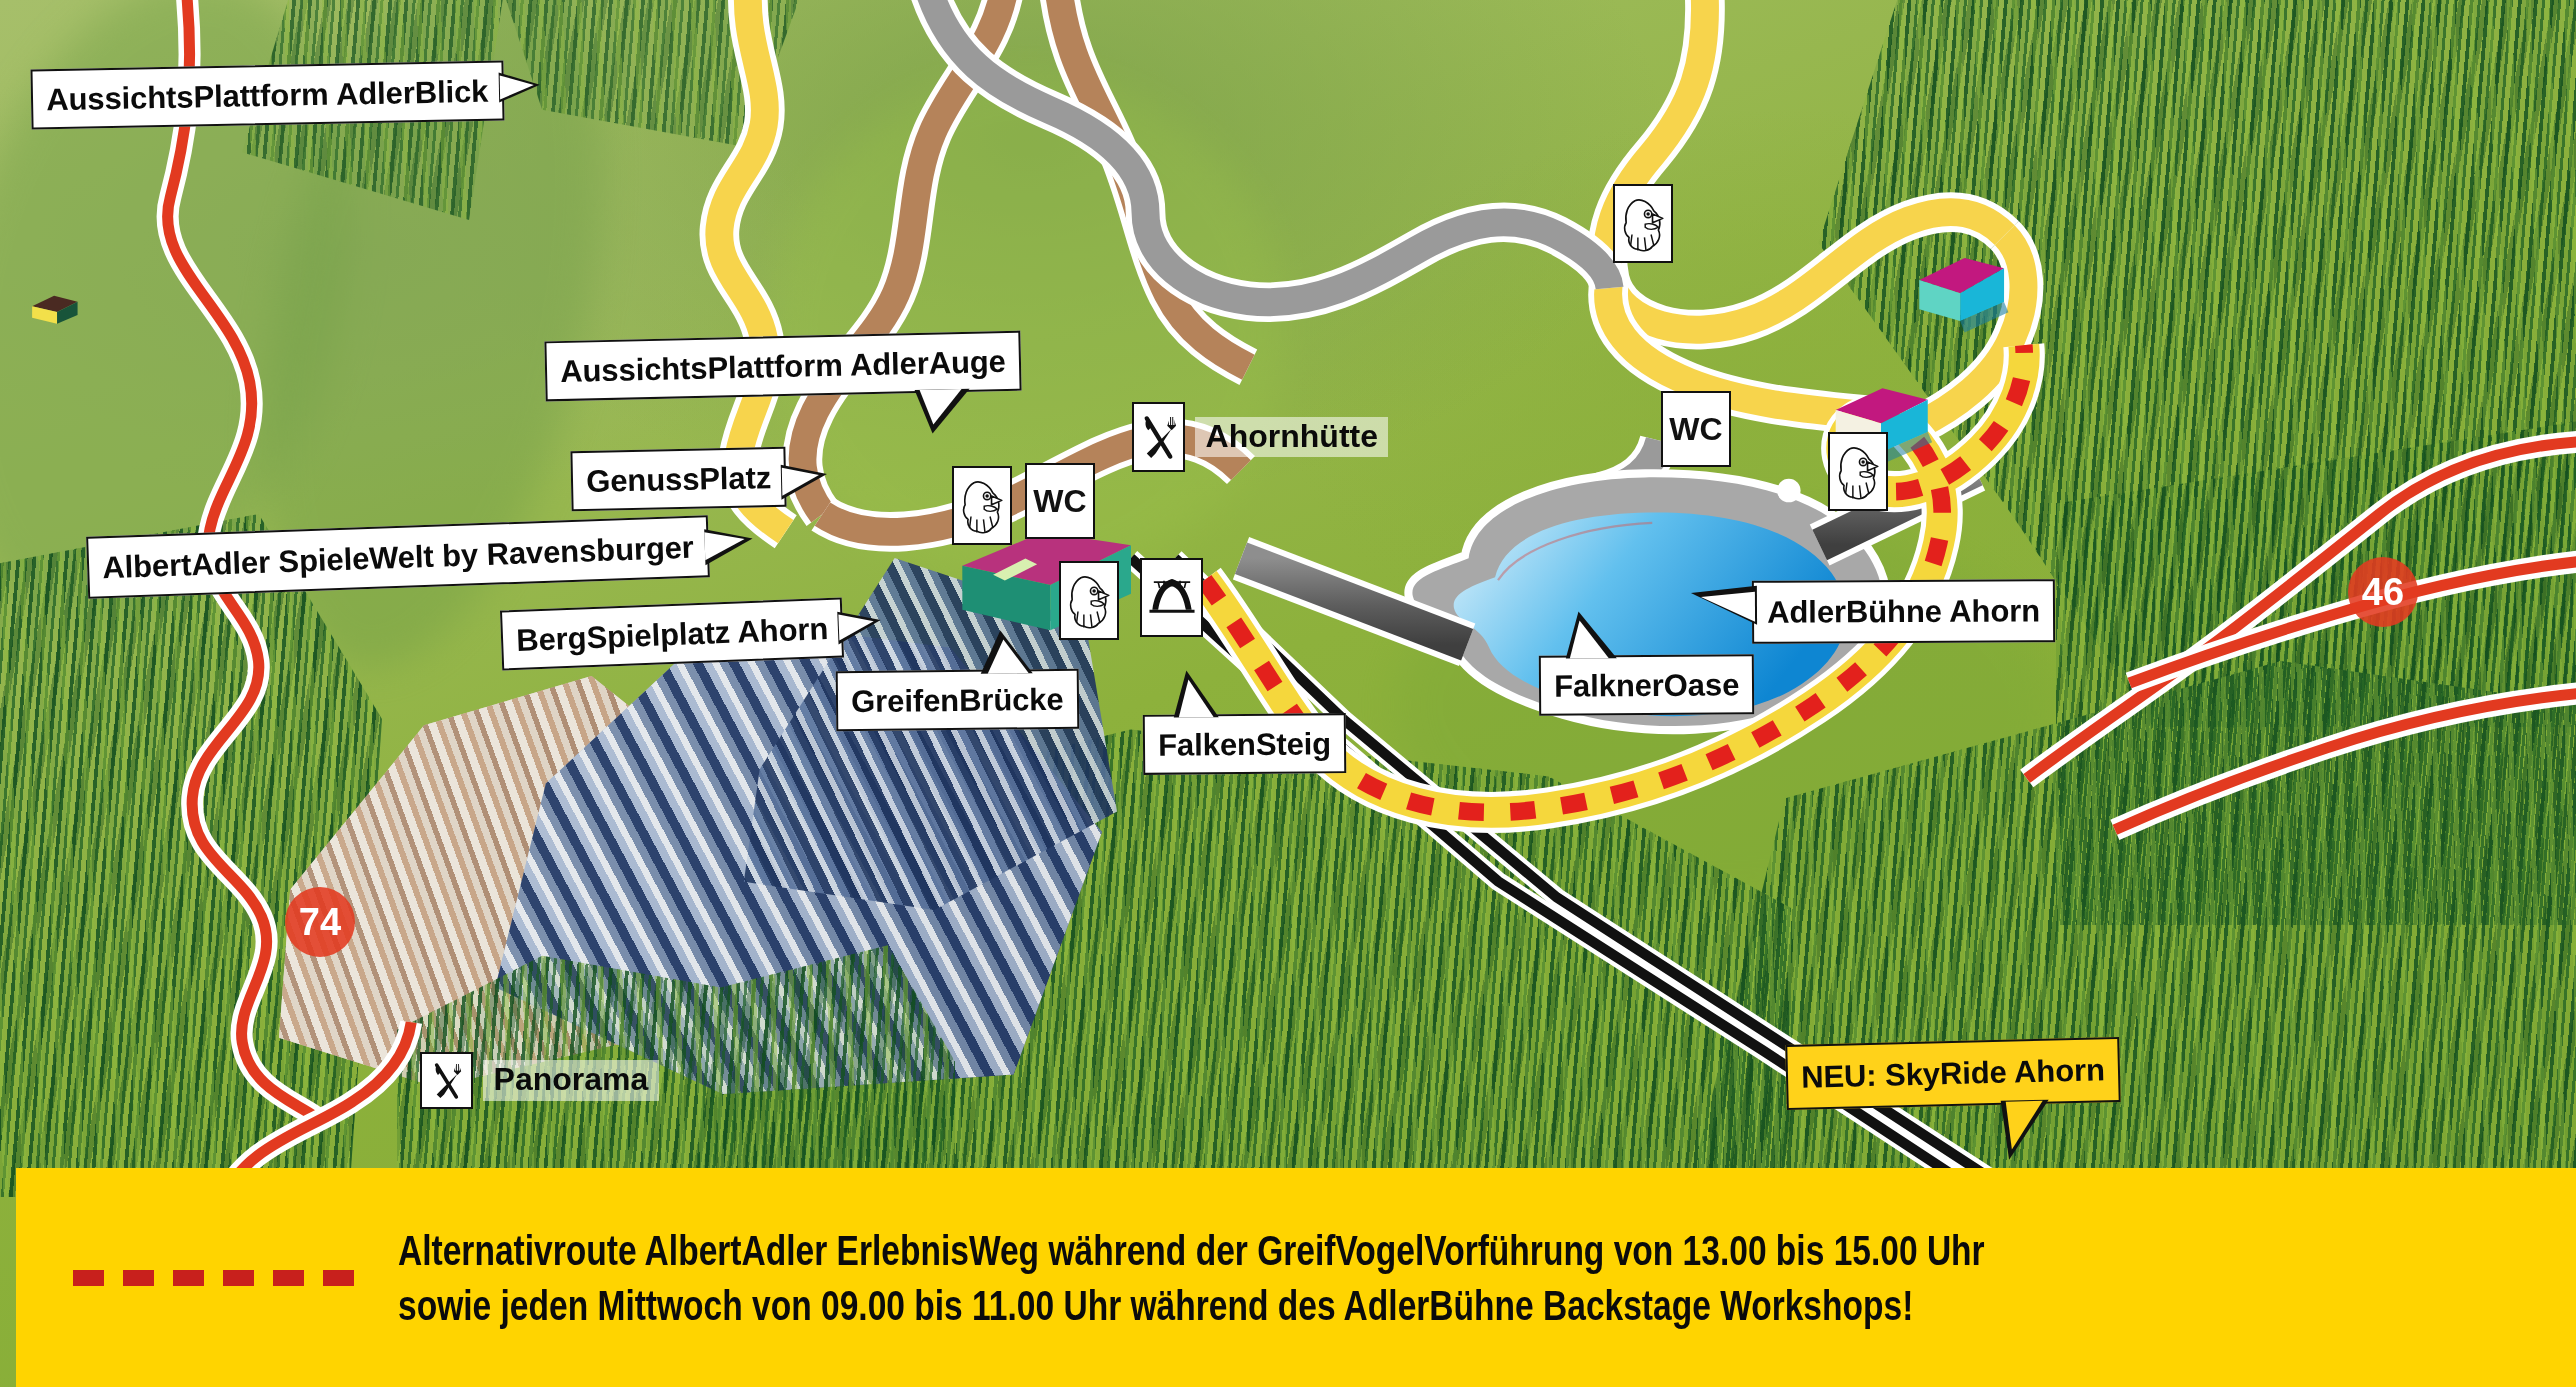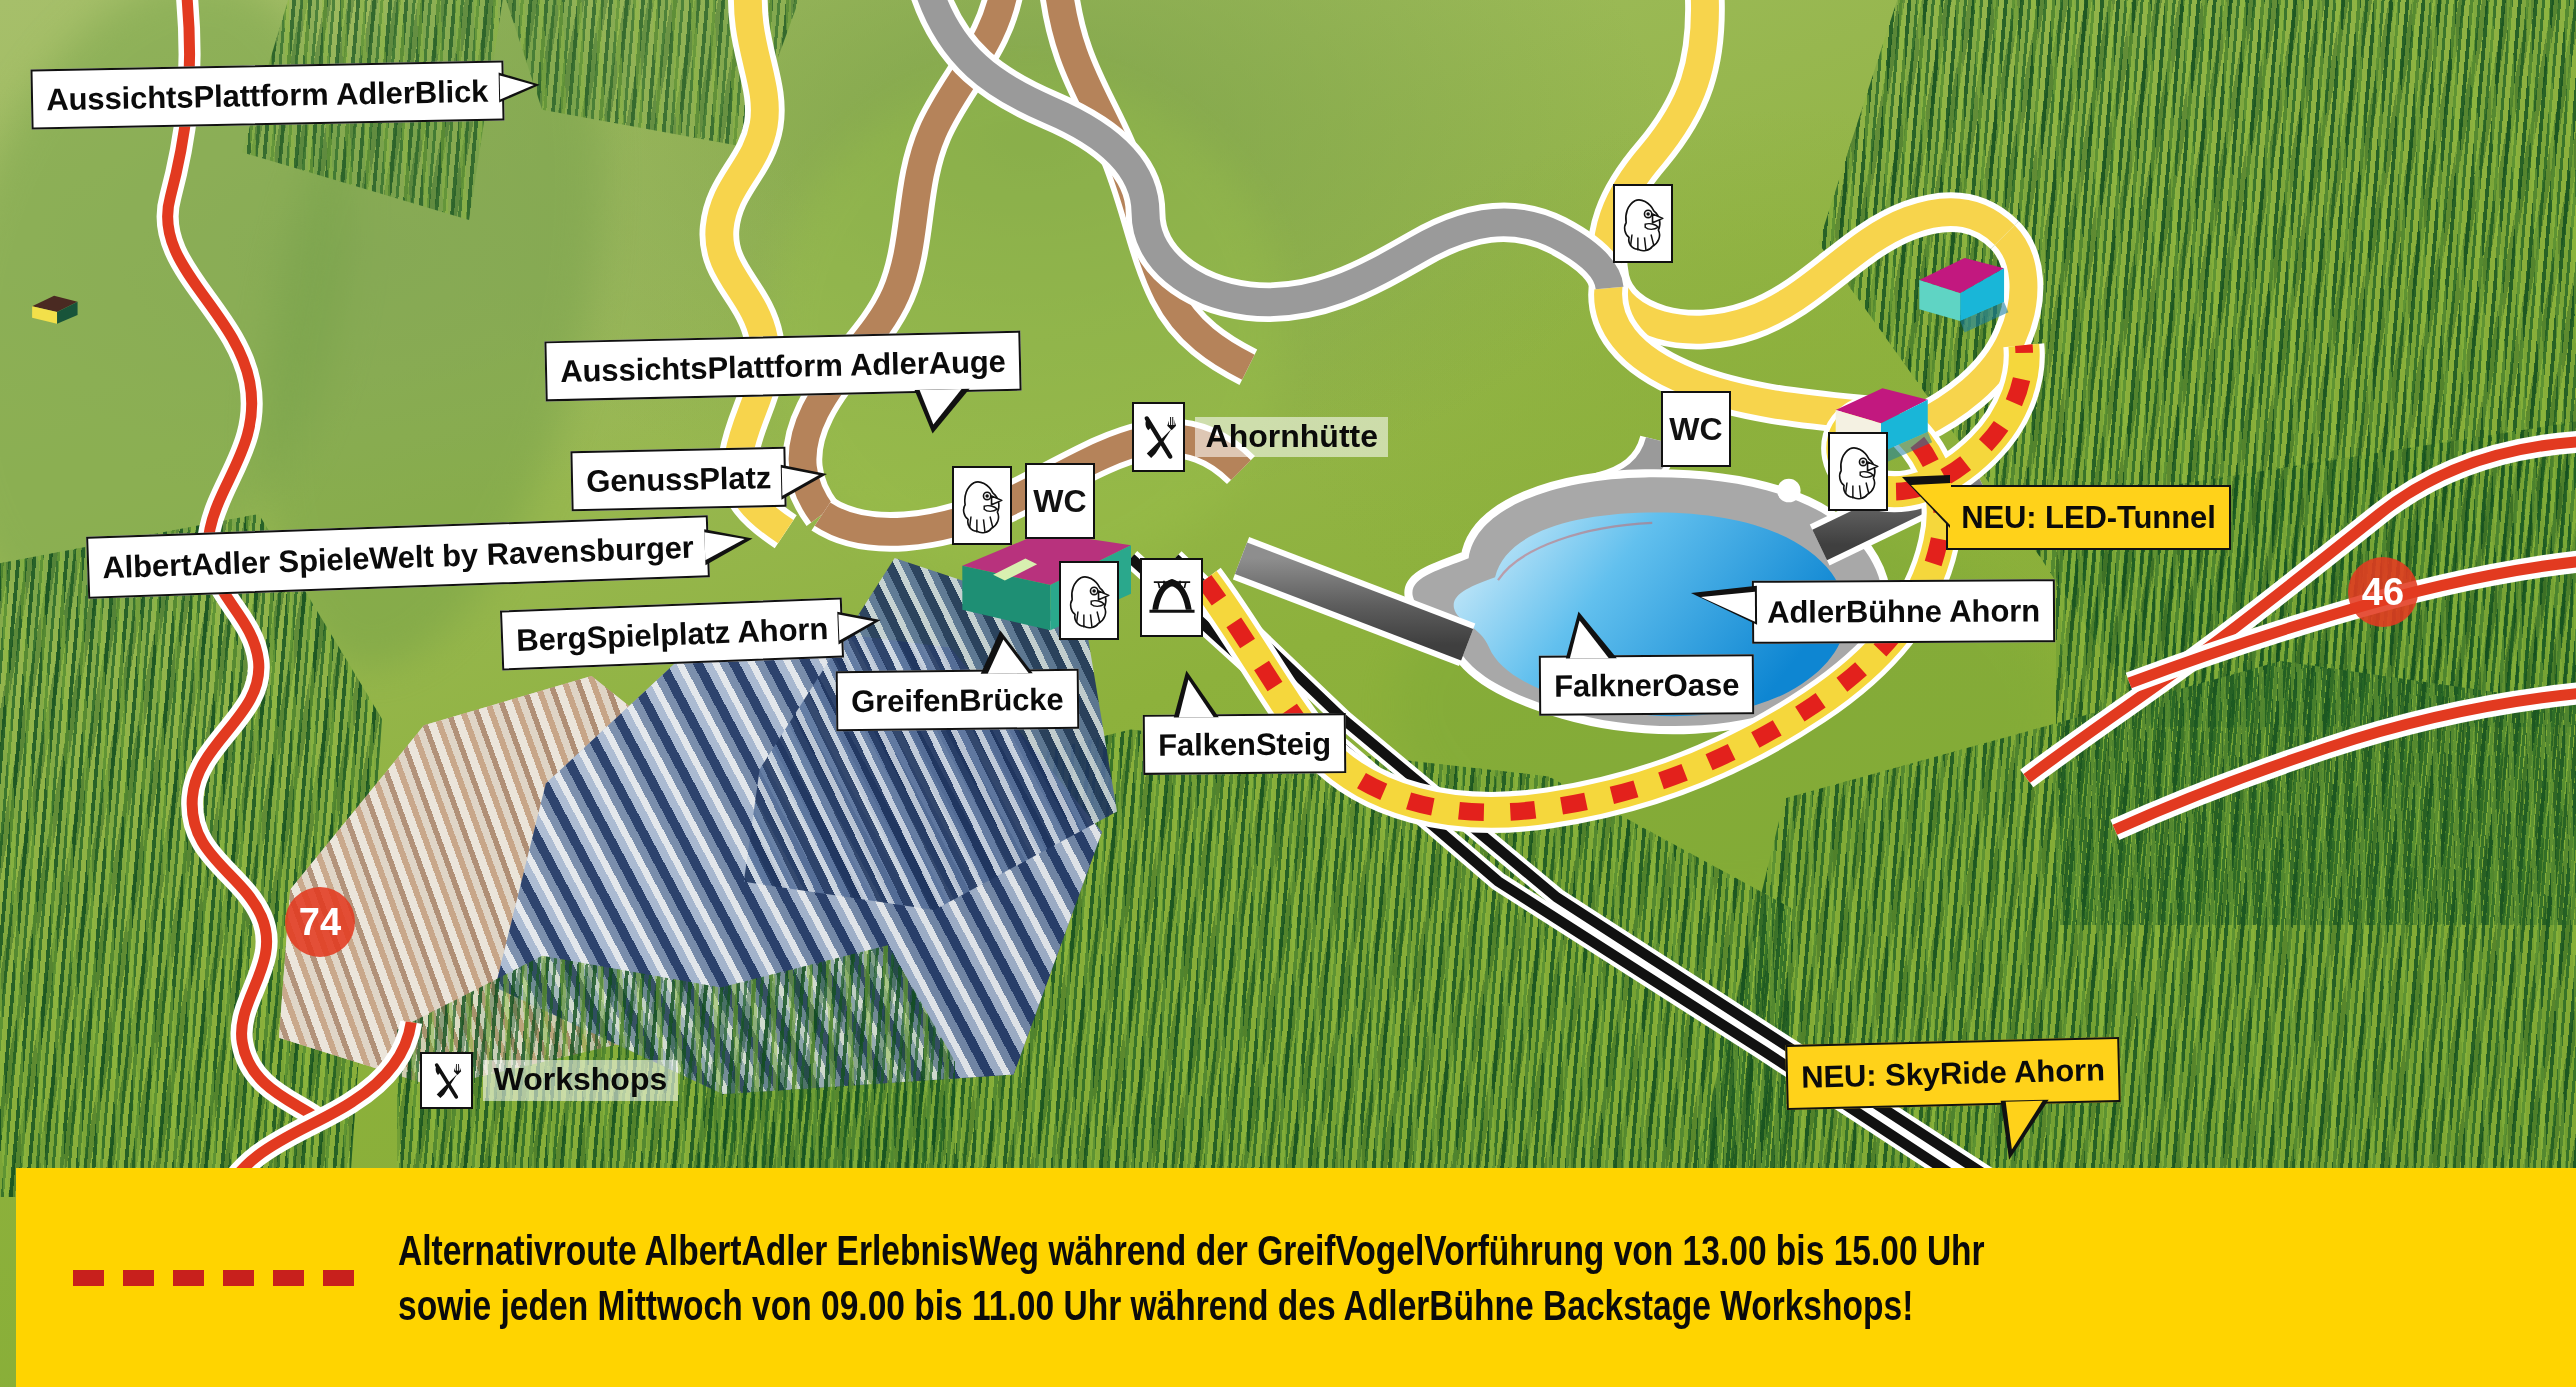--- a/index.html
+++ b/index.html
@@ -452,21 +452,21 @@
       <svg width="41" height="44" viewBox="0 0 56 72">
         <g stroke="#111" stroke-width="6" stroke-linecap="round" fill="none">
           <path d="M12 10 L44 62"></path>
         </g>
         <path d="M44 8 L40 20 L46 26 L52 20 L48 8 Z" fill="#111"></path>
         <path d="M43 9 L43 19 M46 8 L46 19 M49 9 L49 19" stroke="#fff" stroke-width="1.6"></path>
         <path d="M46 24 L24 58 L18 64 L12 58 L18 52 Z" fill="#111"></path>
         <path d="M12 10 C9 16 10 22 14 26 L20 20 Z" fill="#111"></path>
       </svg>
     </span>
-    <span class="txt">Workshops</span>
+    <span class="txt">Panorama</span>
   </div>
 
   <div class="lbl" style="left:31px;top:65px;height:60px;transform:rotate(-1.1deg);">
     <span>AussichtsPlattform AdlerBlick</span>
     <span class="tail" style="right:-38px;top:10.3px;border-top:13.2px solid transparent;border-bottom:17.6px solid transparent;border-left:41px solid #111;"></span>
     <span class="tail" style="right:-32px;top:13.2px;border-top:10.3px solid transparent;border-bottom:14.7px solid transparent;border-left:34px solid #fff;"></span>
   </div>
 
   <div class="lbl" style="left:545px;top:336px;height:60px;transform:rotate(-1.3deg);">
     <span>AussichtsPlattform AdlerAuge</span>
@@ -509,25 +509,20 @@
     <span class="tail" style="left:25px;top:-46px;border-left:13.2px solid transparent;border-right:38px solid transparent;border-bottom:47px solid #111;"></span>
     <span class="tail" style="left:29px;top:-37px;border-left:10.3px solid transparent;border-right:29px solid transparent;border-bottom:38px solid #fff;"></span>
   </div>
 
   <div class="lbl" style="left:1752px;top:580px;height:63px;transform:rotate(-0.3deg);">
     <span>AdlerBühne Ahorn</span>
     <span class="tail" style="left:-63px;top:2.9px;border-top:7.3px solid transparent;border-bottom:32px solid transparent;border-right:66px solid #111;"></span>
     <span class="tail" style="left:-53px;top:8.8px;border-top:5.9px solid transparent;border-bottom:25px solid transparent;border-right:54px solid #fff;"></span>
   </div>
 
-  <div class="lbl yellow" style="left:1946px;top:485px;height:65px;">
-    <span>NEU: LED-Tunnel</span>
-    <span class="tail" style="left:-46px;top:-11.7px;border-top:2.9px solid transparent;border-bottom:51px solid transparent;border-right:48px solid #111;"></span>
-    <span class="tail" style="left:-37px;top:-4.4px;border-top:2.2px solid transparent;border-bottom:41px solid transparent;border-right:40px solid #FFD21A;"></span>
-  </div>
 
   <div class="lbl yellow" style="left:1786px;top:1041px;height:65px;transform:rotate(-1.4deg);">
     <span>NEU: SkyRide Ahorn</span>
     <span class="tail" style="right:70px;bottom:-57px;border-left:7.3px solid transparent;border-right:41px solid transparent;border-top:59px solid #111;"></span>
     <span class="tail" style="right:76px;bottom:-47px;border-left:5.9px solid transparent;border-right:32px solid transparent;border-top:48px solid #FFD21A;"></span>
   </div>
 
   <div id="banner">
     <div class="dashes">
       <span></span>

